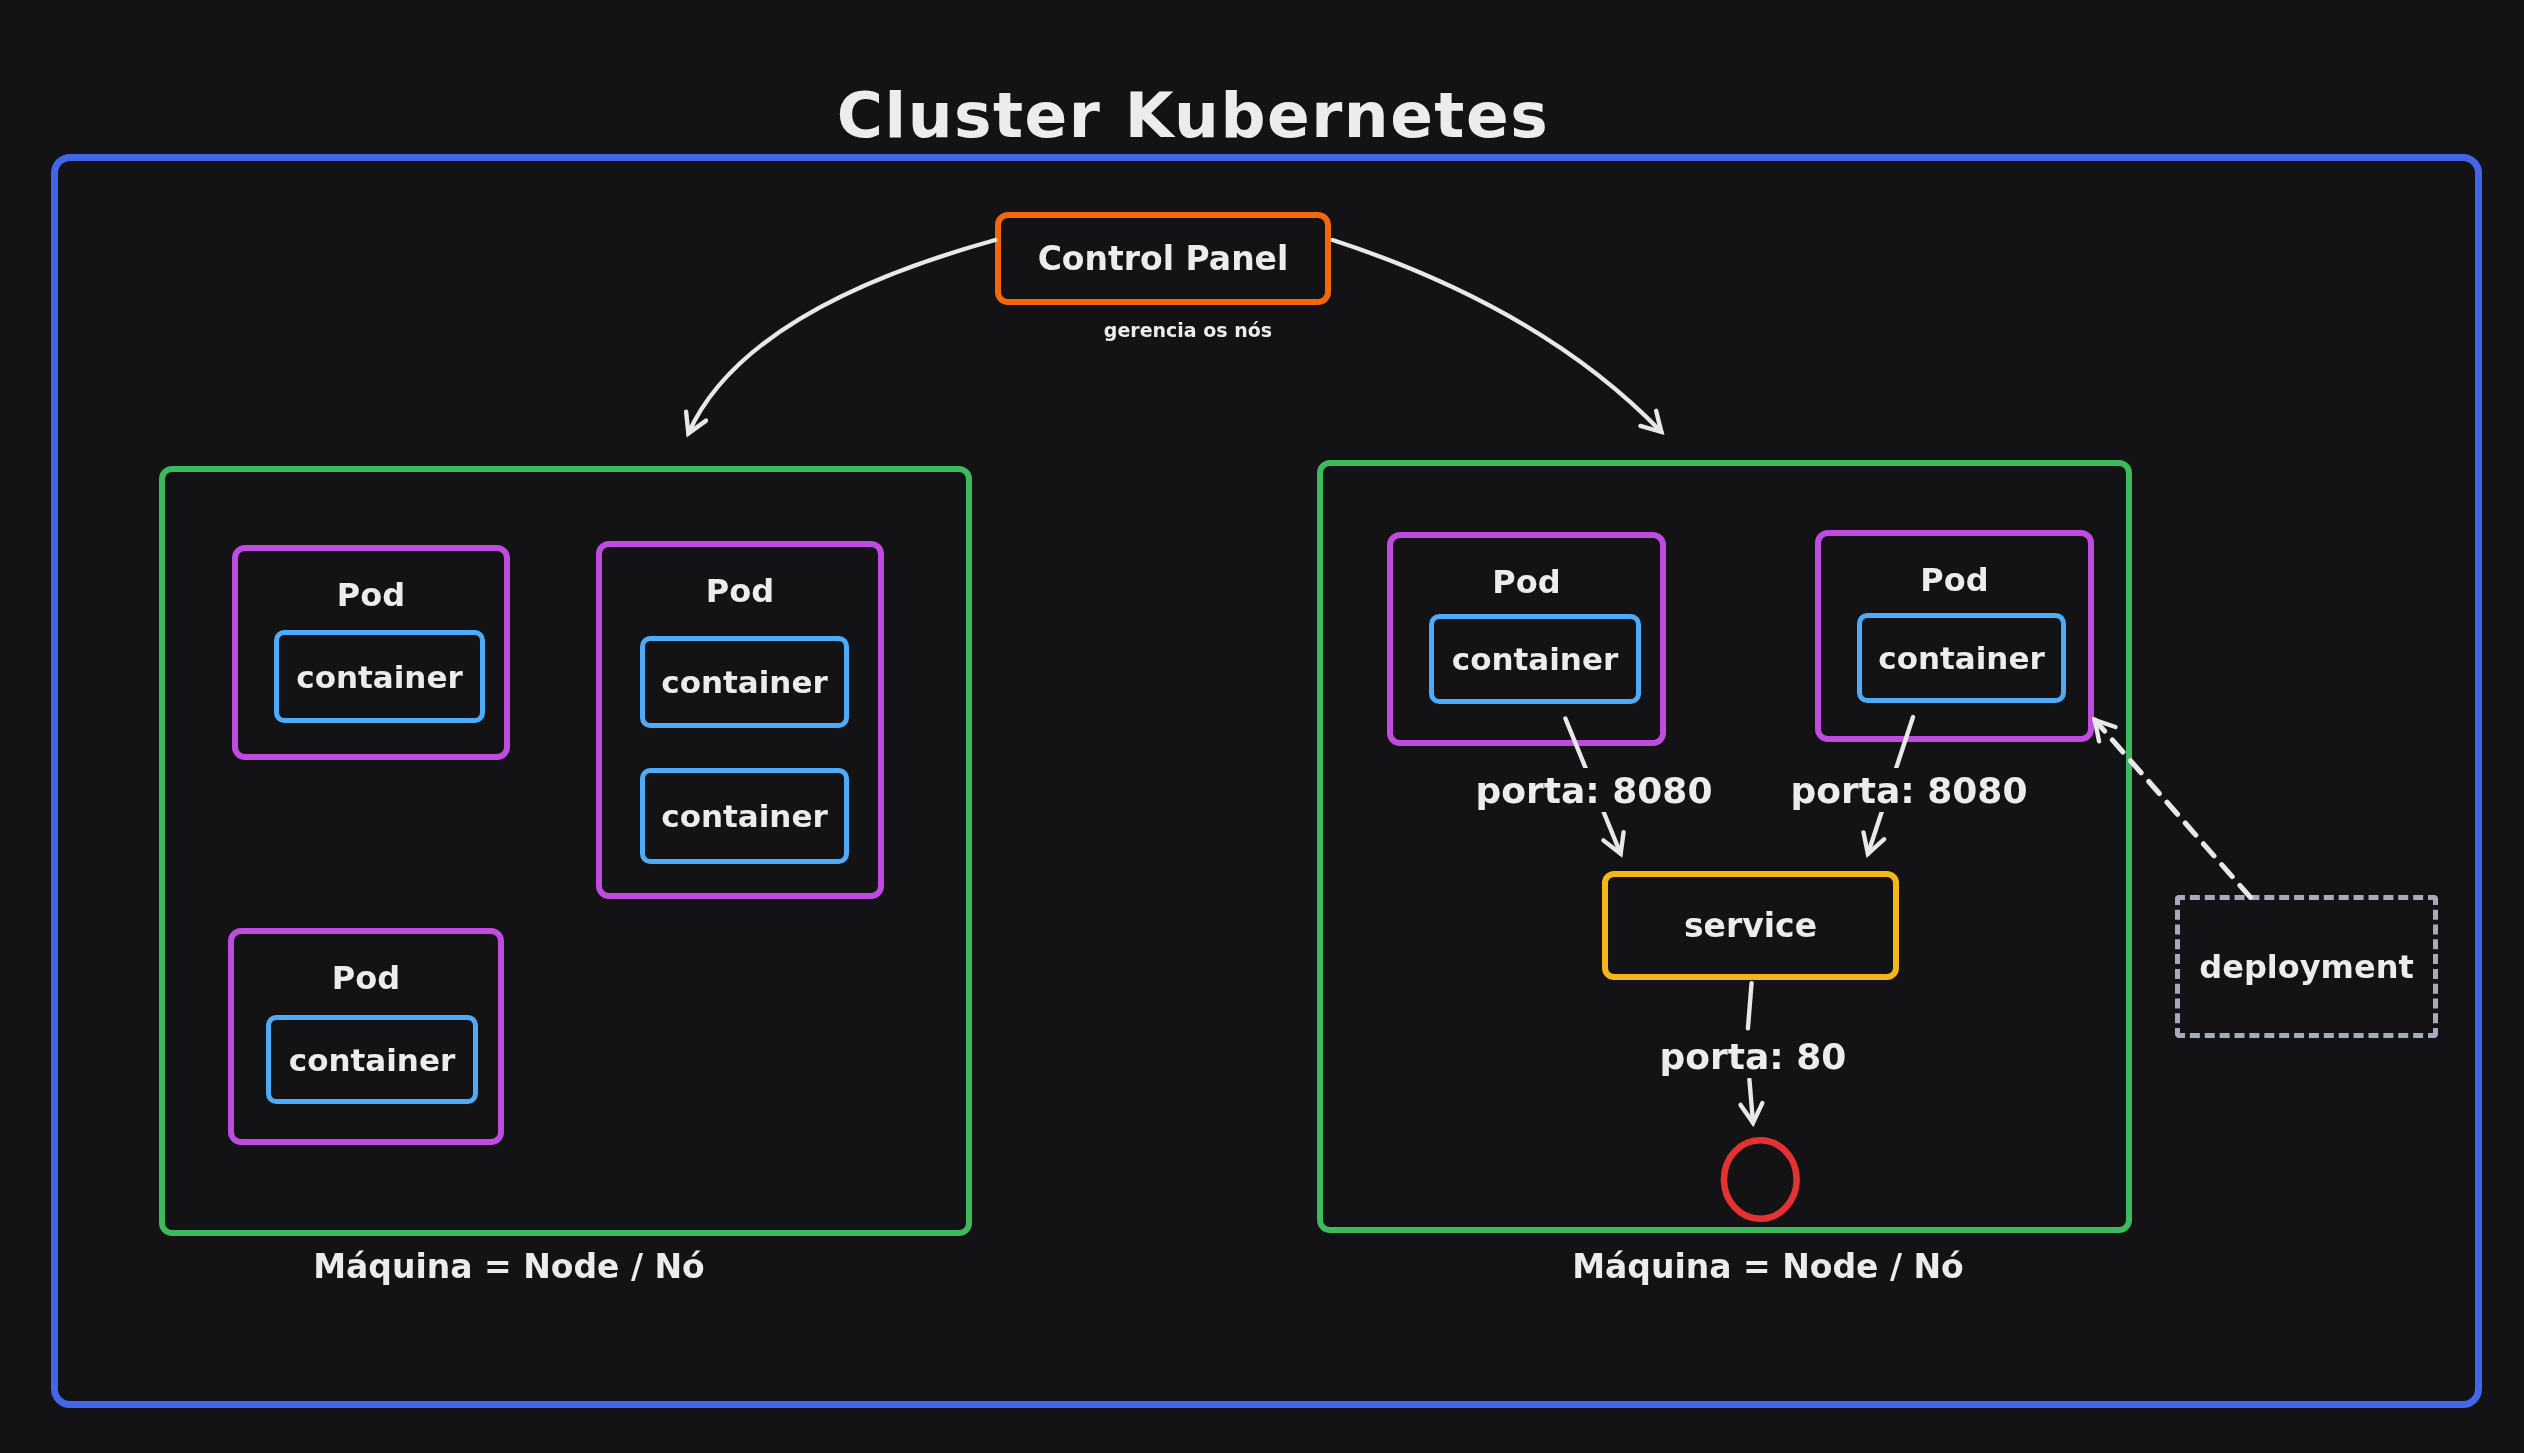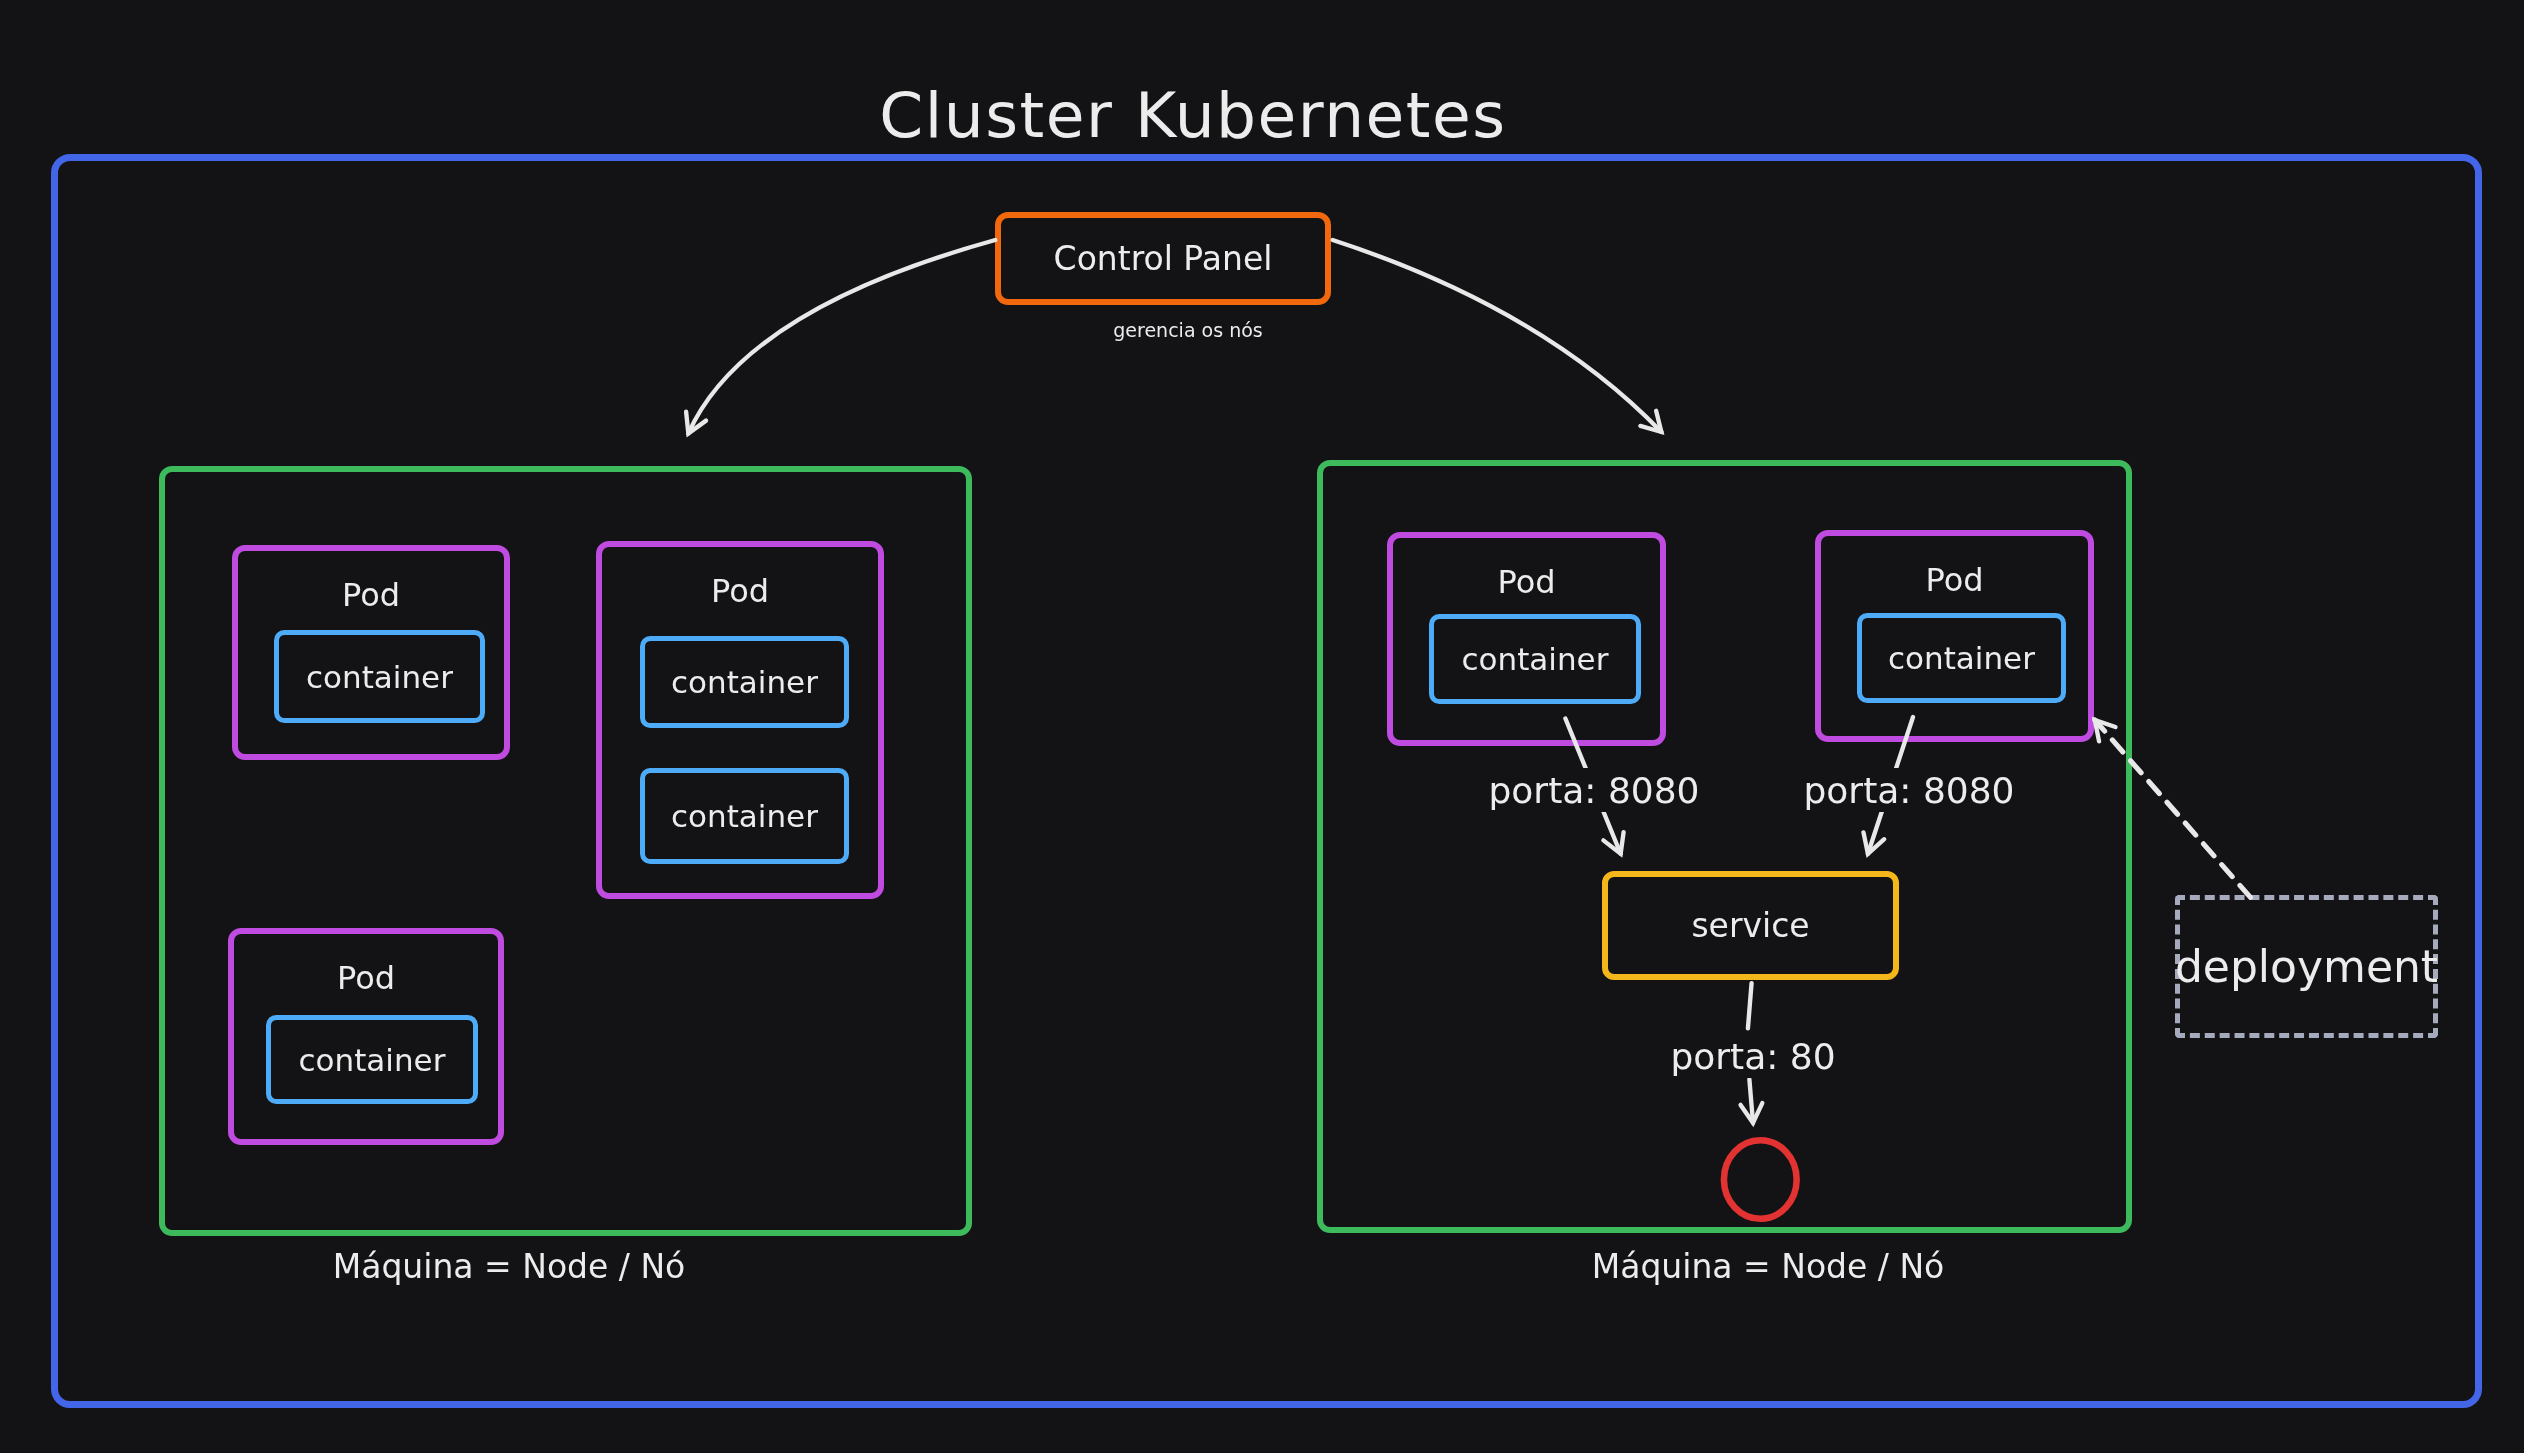--- a/index.html
+++ b/index.html
@@ -4,21 +4,21 @@
 <style>
   :root{
     --bg:#131316; --ink:#ececec; --blue:#4366e8; --green:#3cba5c;
     --purple:#bf4be0; --lblue:#4dabf7; --orange:#f1680d; --yellow:#f3b71b;
     --red:#e23232; --gray:#a5aabd;
   }
   html,body{margin:0;padding:0;background:var(--bg);}
   *{box-sizing:border-box;}
   #canvas{
     position:relative;width:2525px;height:1453px;background:var(--bg);
-    font-family:"DejaVu Sans", sans-serif;font-weight:400;color:var(--ink);
+    font-family:"DejaVu Sans", sans-serif;font-weight:700;color:var(--ink);
     overflow:hidden;
     padding-left:36px;
   }
   .abs{position:absolute;}
   .ctr{display:flex;align-items:center;justify-content:center;text-align:center;}
 
   .title{left:720px;top:79px;width:946px;font-size:63px;letter-spacing:1.5px;z-index:3;}
 
   .cluster{left:51px;top:154px;width:2431px;height:1254px;
     border:7.3px solid var(--blue);border-radius:19px;z-index:1;}
@@ -56,21 +56,21 @@
   .service{left:1602px;top:871px;width:297px;height:109px;
     border:6.5px solid var(--yellow);border-radius:12px;font-size:33px;z-index:1;}
 
   .port-label{font-size:36px;background:var(--bg);padding:1.5px 8.7px;
     transform:translateX(-50%);white-space:nowrap;z-index:3;}
   .port-a{left:1594px;top:768px;}
   .port-b{left:1909px;top:768px;}
   .port-svc{left:1753px;top:1034px;}
 
   .deployment{left:2175px;top:895px;width:263px;height:143px;
-    border:5.8px dashed var(--gray);border-radius:4.4px;font-size:44px;z-index:1;}
+    border:5.8px dashed var(--gray);border-radius:4.4px;font-size:32px;z-index:1;}
 
   #arrows{left:0;top:0;width:2525px;height:1453px;z-index:2;pointer-events:none;}
   .wline{stroke:#e8e8e8;stroke-width:6;fill:none;stroke-linecap:round;}
   .wdash{stroke-dasharray:22 16;stroke-width:7;}
   .redcircle{stroke:var(--red);stroke-width:9;fill:none;}
 </style>
 </head>
 <body>
 
 <div id="canvas">

